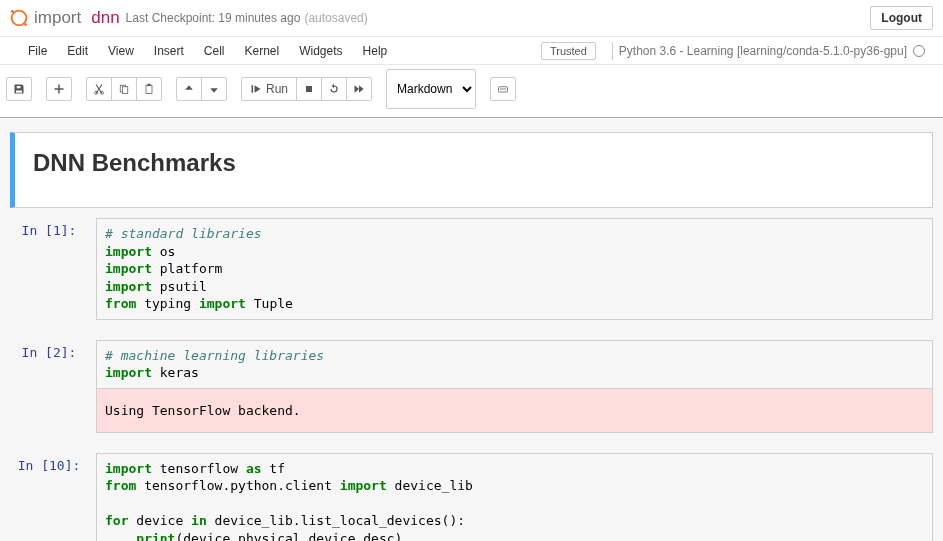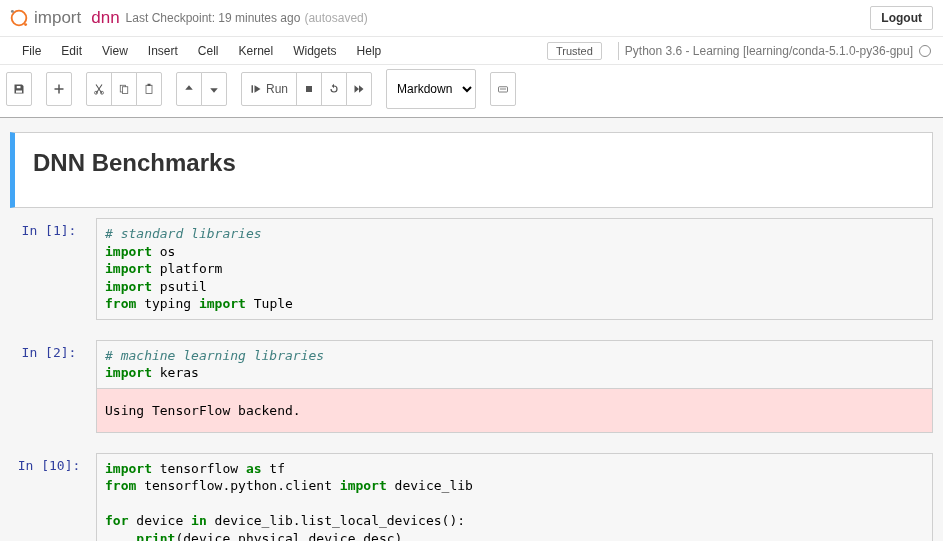--- a/index.html
+++ b/index.html
@@ -6,28 +6,28 @@
 body { font-family: "Helvetica Neue", Helvetica, Arial, sans-serif; font-size: 13px; color: #333; background: #fff; width: 943px; }
 .header { display: flex; align-items: center; padding: 6px 10px 6px 8px; border-bottom: 1px solid #e7e7e7; }
 .logo { display: flex; align-items: center; gap: 4px; }
 .logo-icon { width: 22px; height: 22px; }
 .logo-text { font-size: 17px; color: #757575; font-weight: 400; letter-spacing: 0; }
 .nb-name { font-size: 17px; color: #be185d; margin-left: 10px; font-weight: 400; }
 .checkpoint { font-size: 12px; color: #777; margin-left: 6px; }
 .autosave { font-size: 12px; color: #aaa; margin-left: 4px; }
 .spacer { flex: 1; }
 .logout-btn { border: 1px solid #ccc; background: #fff; padding: 4px 10px; border-radius: 2px; font-size: 12px; color: #333; cursor: pointer; font-weight: bold; }
-.menubar-row { display: flex; align-items: center; padding: 0 12px; height: 28px; background:#fff; border-bottom: 1px solid #e7e7e7; }
+.menubar-row { display: flex; align-items: center; padding: 0 18px; height: 28px; background:#fff; border-bottom: 1px solid #e7e7e7; }
 .menu-item { padding: 4px 10px; font-size: 12px; color: #333; cursor: pointer; }
 .trusted-box { border: 1px solid #ccc; padding: 2px 8px; font-size: 11px; color: #555; border-radius: 2px; margin-right: 10px; cursor:pointer; }
 .kernel-sep { width: 1px; height: 18px; background: #ccc; margin: 0 6px; }
 .kernel-name { font-size: 12px; color: #777; }
 .kernel-circle { width: 12px; height: 12px; border: 1px solid #888; border-radius: 50%; margin-left: 6px; }
 .toolbar { display: flex; align-items: center; padding: 4px 6px 8px; gap: 4px; background:#fff; }
-.tbtn { border: 1px solid #ccc; background: #fff; height: 34px; min-width: 26px; display: inline-flex; align-items: center; justify-content: center; border-radius: 2px; font-size: 12px; color: #555; cursor: pointer; padding: 0 5px; }
+.tbtn { border: 1px solid #ccc; background: #fff; height: 24px; min-width: 26px; display: inline-flex; align-items: center; justify-content: center; border-radius: 2px; font-size: 12px; color: #555; cursor: pointer; padding: 0 5px; }
 .tbtn svg { width: 12px; height: 12px; }
 .tgrp { display: flex; }
 .tgrp .tbtn { border-radius: 0; margin-left: -1px; }
 .tgrp .tbtn:first-child { border-top-left-radius: 2px; border-bottom-left-radius: 2px; margin-left: 0; }
 .tgrp .tbtn:last-child { border-top-right-radius: 2px; border-bottom-right-radius: 2px; }
 .run-btn { display: flex; align-items: center; gap: 4px; padding: 0 8px; }
 .celltype-select { border: 1px solid #ccc; height: 40px; font-size: 12px; background: #fff; padding: 0 6px; border-radius: 2px; cursor:pointer; }
 .notebook-area { background: #f6f6f6; padding: 14px 0 30px; border-top: 1px solid #ababab; }
 .cell { display: flex; margin: 4px 10px; }
 .prompt { width: 86px; text-align: center; padding: 5px 8px 0 0; font-family: monospace; font-size: 13px; color: #303f9f; flex-shrink: 0; }

